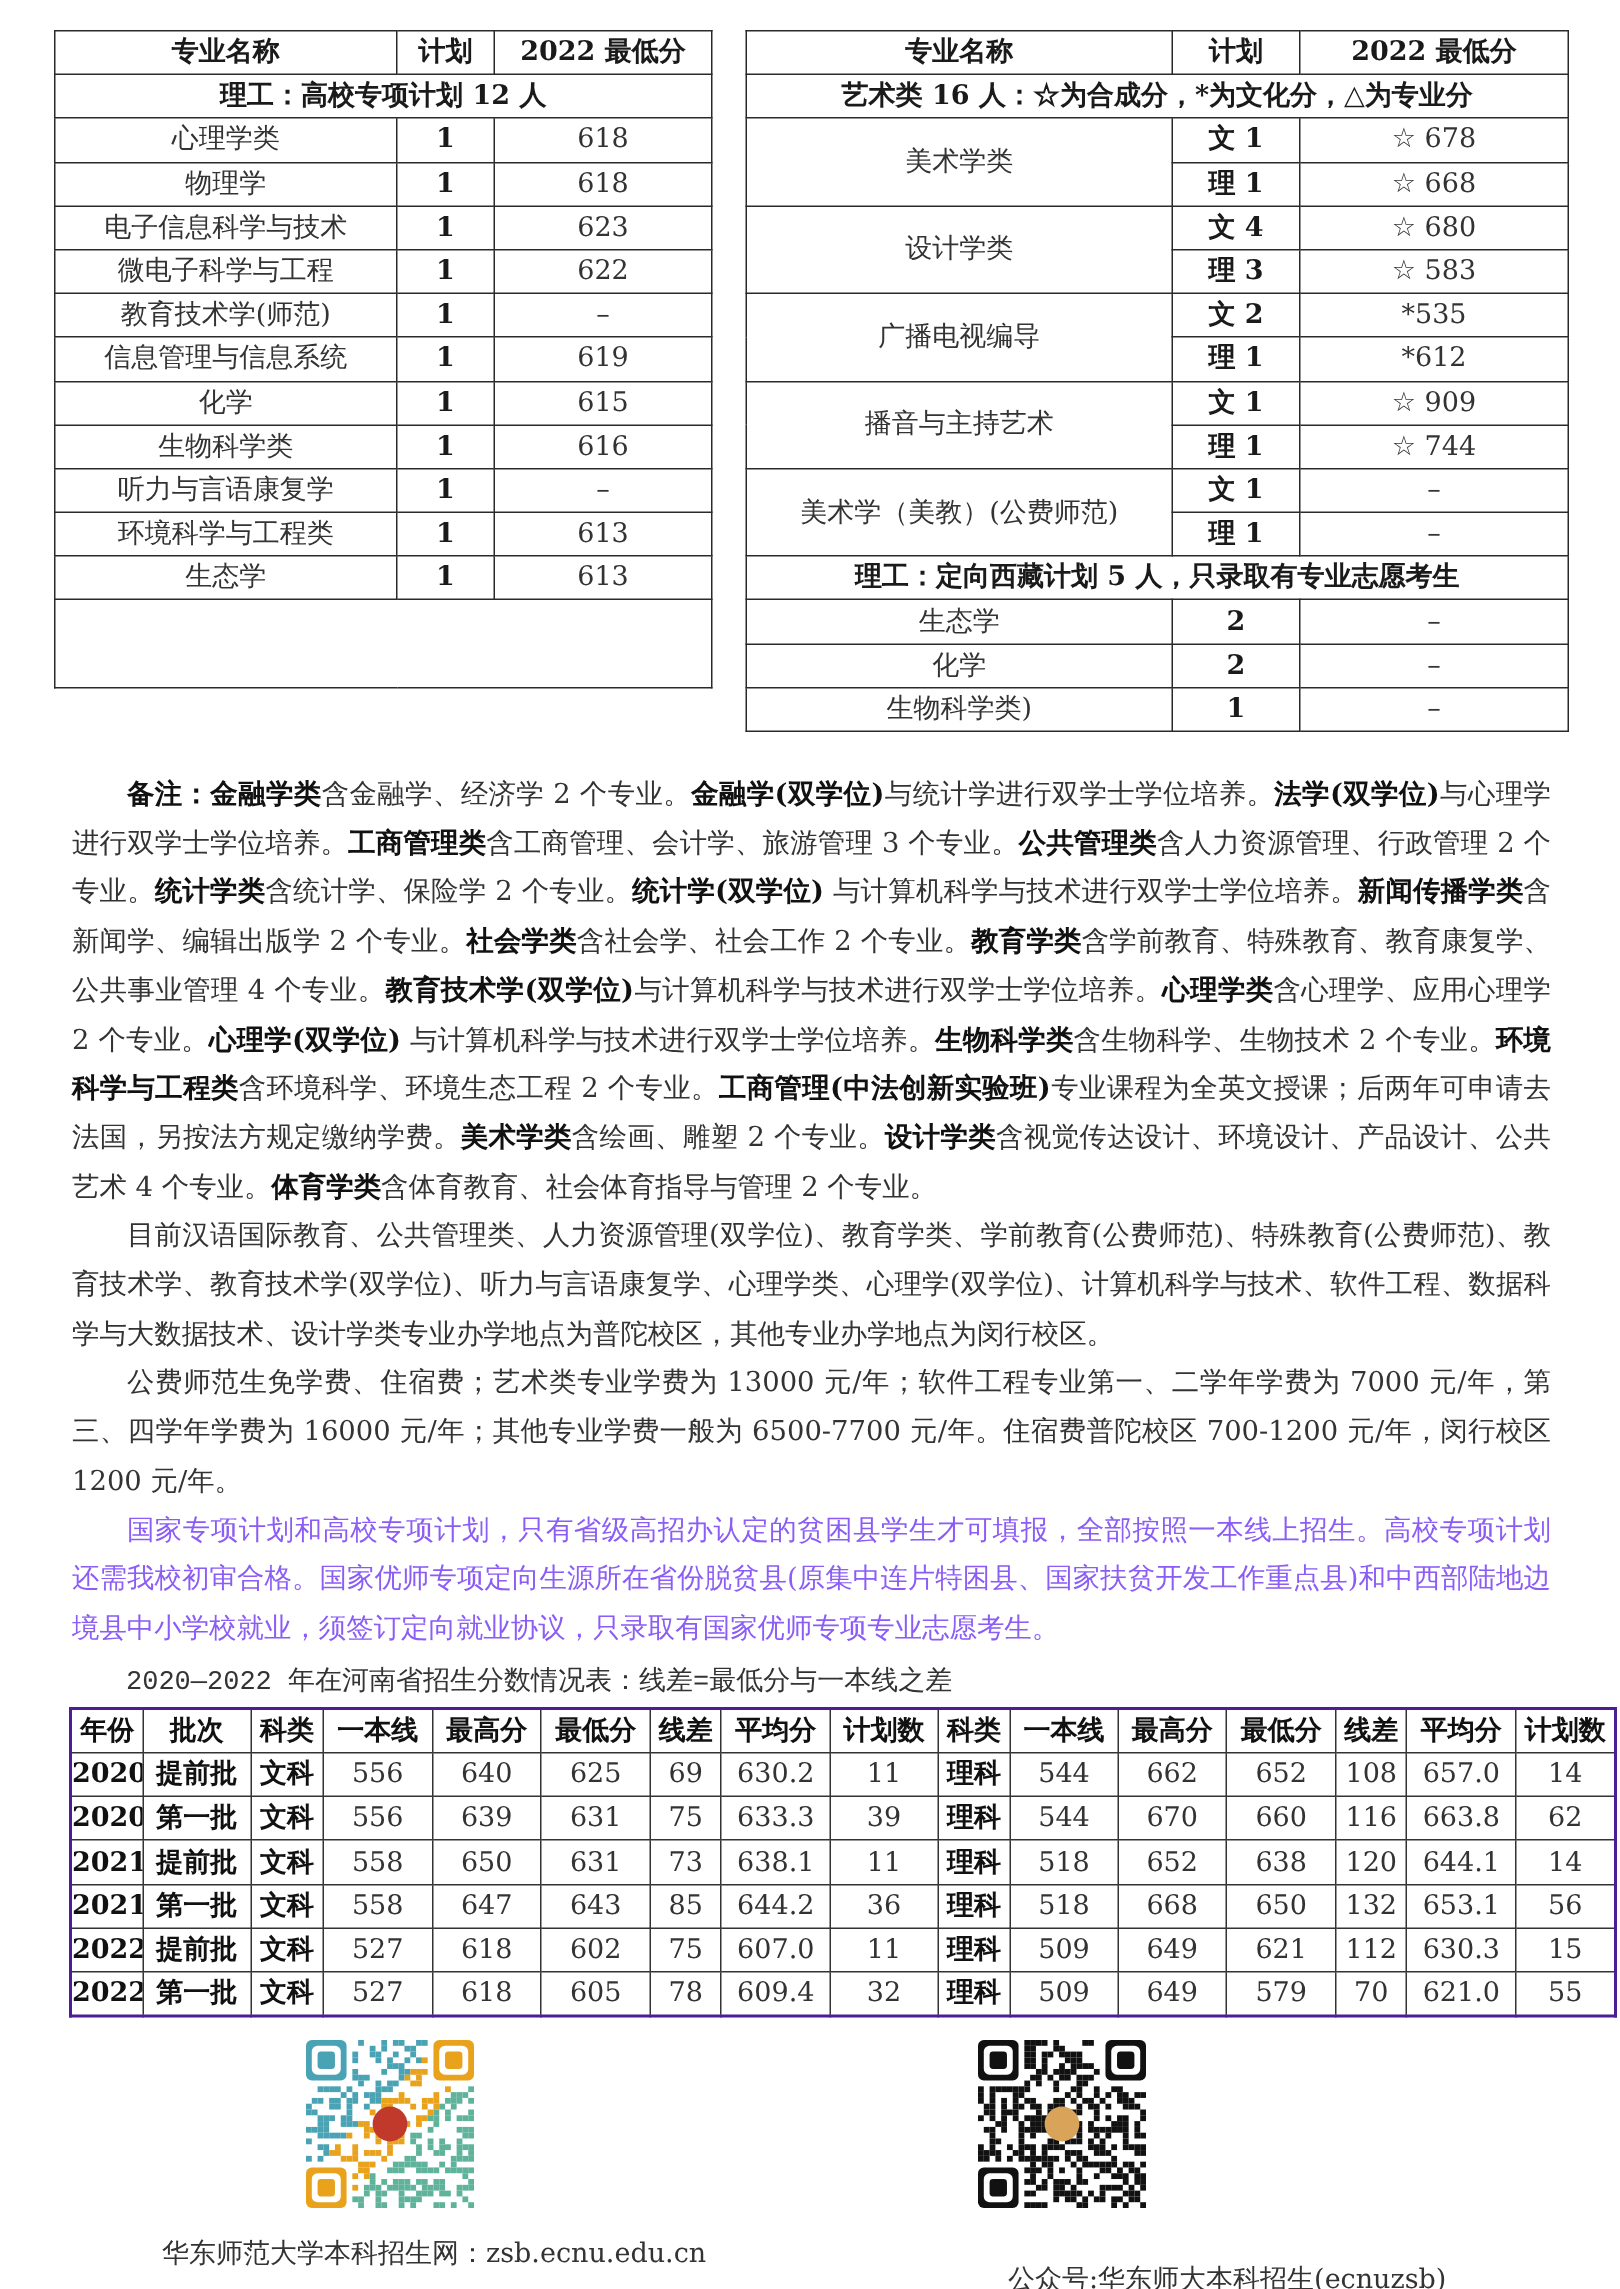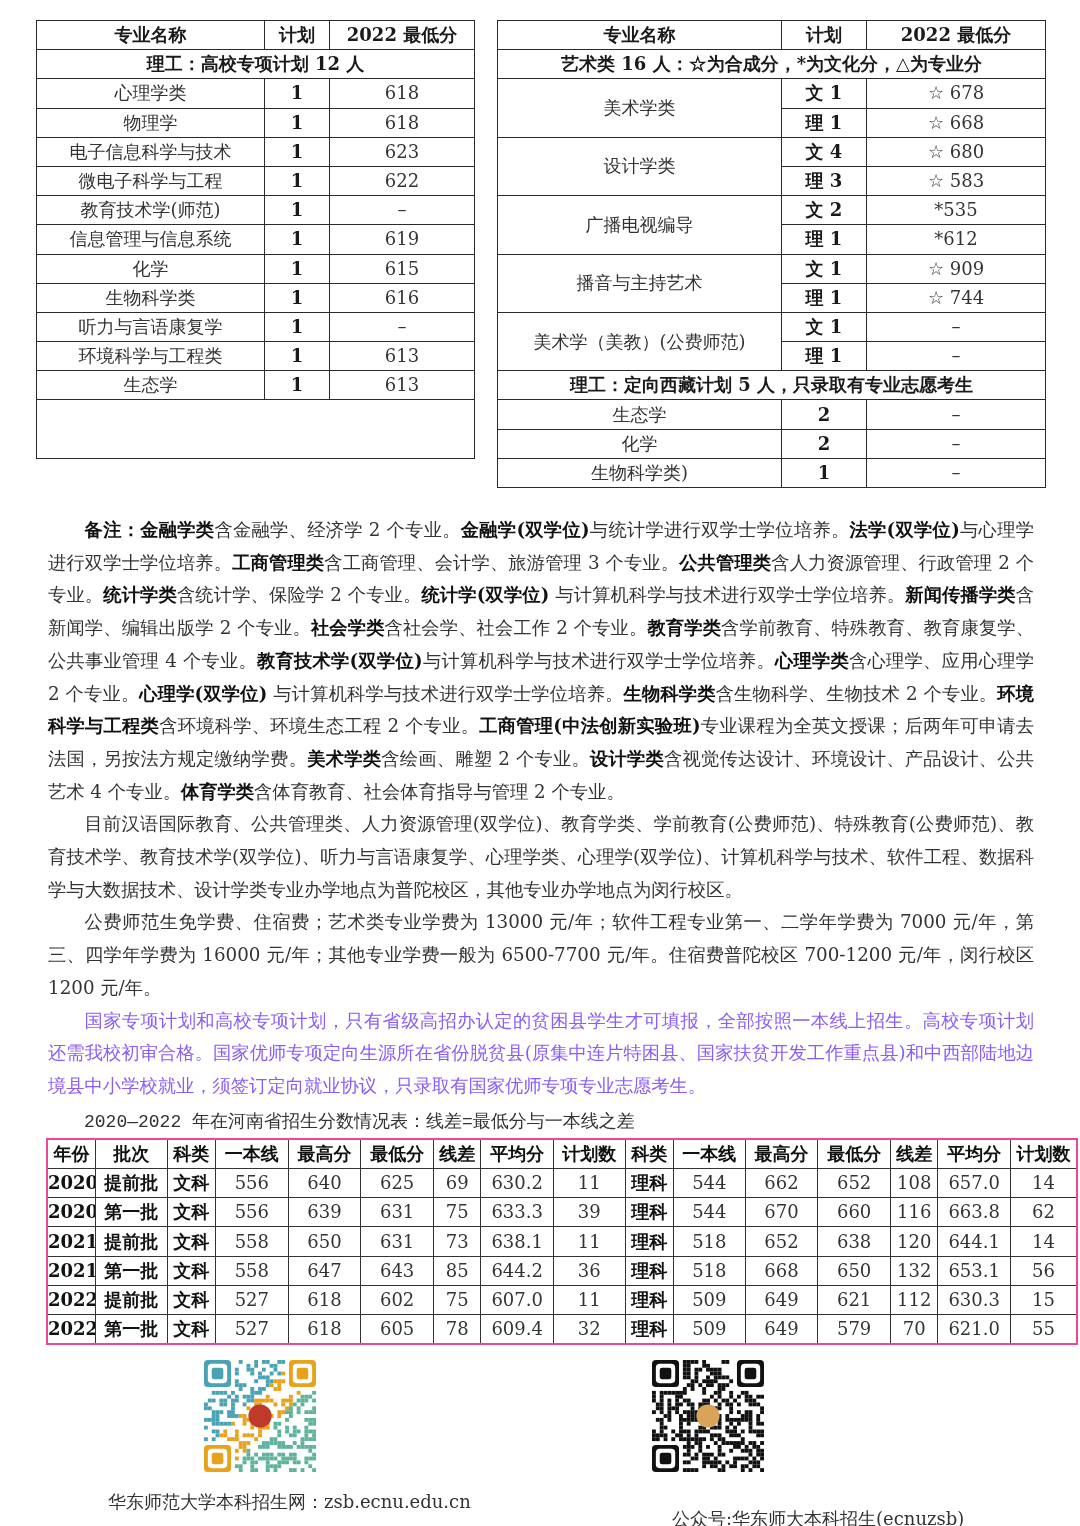--- a/index.html
+++ b/index.html
@@ -14,21 +14,21 @@
   #left-table { position: absolute; left: 36px; top: 20px; width: 438px; }
   #left-table tr { height: 29.2px; }
   #right-table { position: absolute; left: 497px; top: 20px; width: 548px; }
   #right-table tr { height: 29.2px; }
 
   .notes { position: absolute; left: 48px; top: 490px; width: 986px; font-size: 18.3px; line-height: 32.7px; color: #333; text-align: justify; margin-top: 24px; }
   .notes p { text-indent: 2em; margin: 0; }
   .notes b { font-weight: bold; color: #111; }
   .caption { position: absolute; left: 48px; top: 1108px; font-size: 18px; line-height: 28px; text-indent: 2em; color: #333; font-family: Liberation Mono, monospace; }
 
-  #score-table { position: absolute; left: 46px; top: 1138px; width: 1032px; border: 2px solid #ec4899; }
+  #score-table { position: absolute; left: 46px; top: 1138px; width: 1032px; border: 2px solid #4c1d95; }
   #score-table tr { height: 29.3px; }
   #score-table td { font-size: 18px; border: 1.5px solid #333; }
   #score-table .h td { font-weight: bold; color: #111; }
   #score-table td.b { font-weight: bold; color: #111; }
 
   .qr { position: absolute; width: 112px; height: 112px; }
   .qr svg { width: 100%; height: 100%; display: block; }
   .footer-label { position: absolute; font-size: 18px; color: #333; white-space: nowrap; }
 </style>
 </head>

